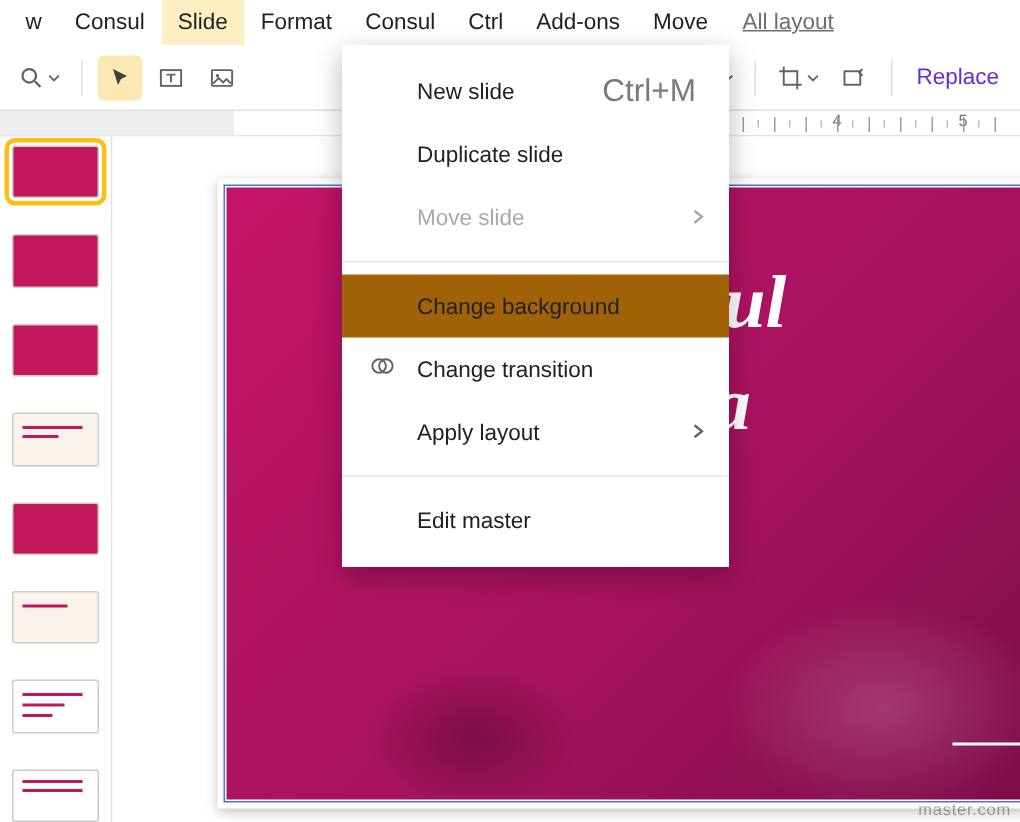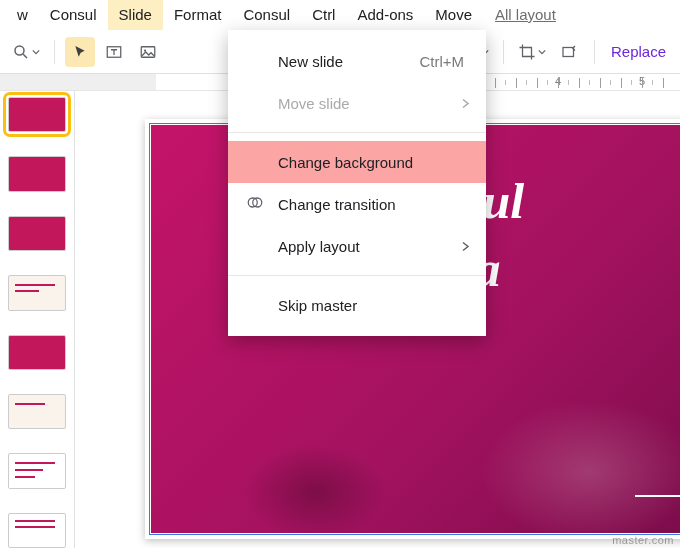--- a/index.html
+++ b/index.html
@@ -236,30 +236,30 @@
   .dropdown .dd-item {
     display: flex;
     align-items: center;
     height: 42px;
     padding: 0 22px 0 50px;
     font-size: 15px;
     color: #202124;
     position: relative;
   }
   .dropdown .dd-item.hovered {
-    background: #fca5a5;
+    background: #a16207;
   }
   .dropdown .dd-item.disabled {
     color: #a9a9a9;
     text-align: right;
   }
   .dropdown .dd-item .shortcut {
     margin-left: auto;
     color: #7a7a7a;
-    font-size: 15px;
+    font-size: 21px;
   }
   .dropdown .dd-sep {
     height: 1px;
     background: #e6e6e6;
     margin: 8px 0;
   }
   .dropdown .submenu-caret {
     position: absolute;
     right: 16px;
     top: 50%;
@@ -424,20 +424,23 @@
       </div>
     </div>
   </div>
 </div>
 
 <div class="dropdown">
   <div class="dd-item">
     <span>New slide</span>
     <span class="shortcut">Ctrl+M</span>
   </div>
+  <div class="dd-item">
+    <span>Duplicate slide</span>
+  </div>
   <div class="dd-item disabled">
     <span>Move slide</span>
     <span class="submenu-caret">
       <svg width="8" height="10" viewBox="0 0 8 10">
           <path d="M1 1l5 4-5 4" fill="none" stroke="#a9a9a9" stroke-width="1.5"></path>
         </svg>
     </span>
   </div>
   <div class="dd-sep"></div>
   <div class="dd-item hovered">
@@ -455,17 +458,17 @@
   <div class="dd-item">
     <span>Apply layout</span>
     <span class="submenu-caret">
       <svg width="8" height="10" viewBox="0 0 8 10">
           <path d="M1 1l5 4-5 4" fill="none" stroke="#5f6368" stroke-width="1.5"></path>
         </svg>
     </span>
   </div>
   <div class="dd-sep"></div>
   <div class="dd-item">
-    <span>Skip master</span>
+    <span>Edit master</span>
   </div>
 </div>
 
 <div class="watermark">master.com</div>
 
 </body></html>

